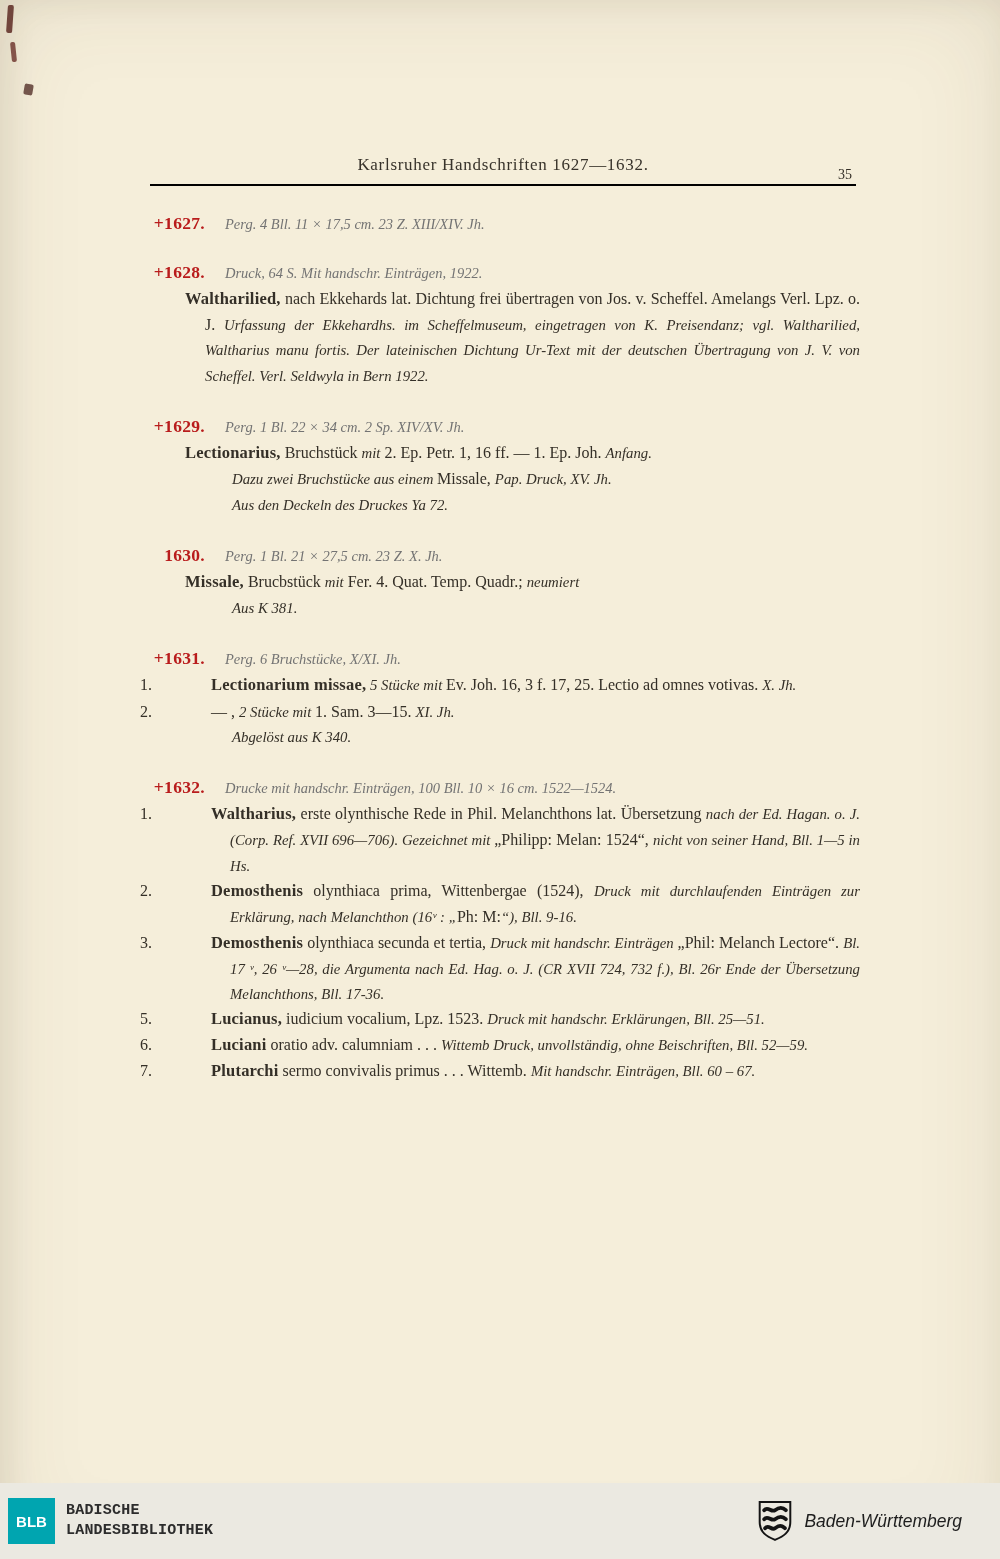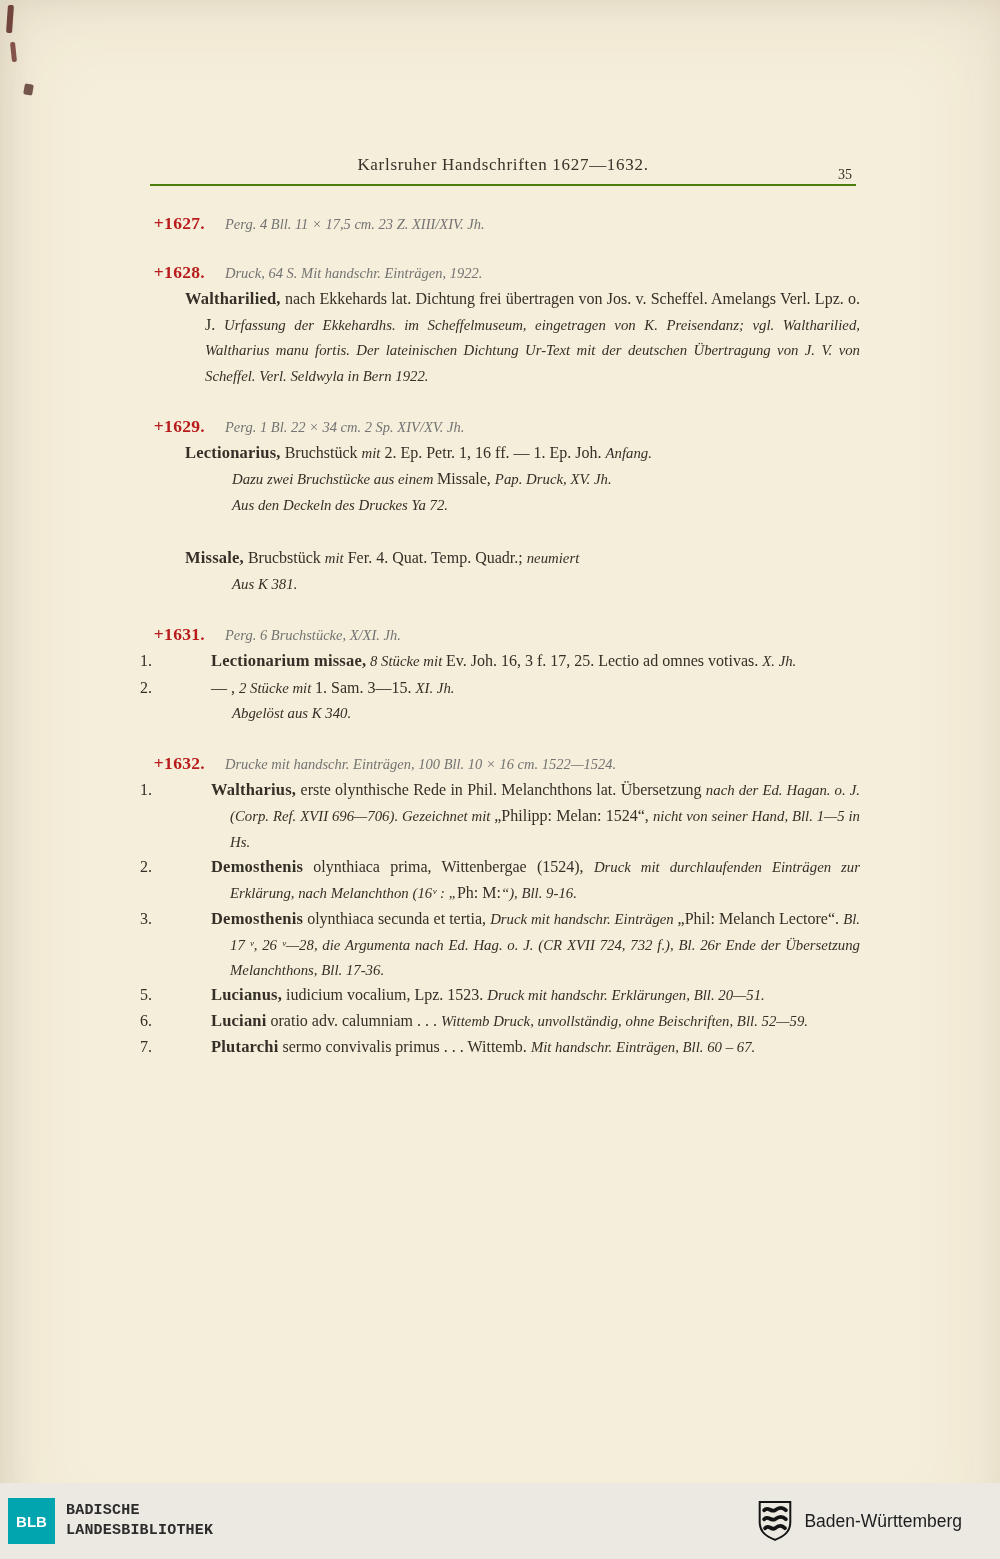--- a/index.html
+++ b/index.html
@@ -16,21 +16,21 @@
   }
   
   .artifact { position:absolute; border-radius:2px; }
   .art1 { left:7px;  top:5px;  width:6px; height:28px; background:#5d2a23; transform:rotate(4deg); opacity:.85; }
   .art2 { left:11px; top:42px; width:5px; height:20px; background:#6a3028; transform:rotate(-6deg); opacity:.8; }
   .art3 { left:24px; top:84px; width:9px; height:11px; background:#4a241e; transform:rotate(10deg); opacity:.75; }
 
   .content { position:absolute; top:155px; left:135px; width:725px; }
 
   .page-header { position:relative; margin-left:15px; width:706px; text-align:center;
-    padding-bottom:9px; border-bottom:2px solid #4d7c0f; }
+    padding-bottom:9px; border-bottom:2px solid #000000; }
   .header-title { font-size:17px; letter-spacing:.7px; color:#38332b; }
   .header-page-num { position:absolute; right:4px; top:12px; font-size:14px; }
 
   .entries { margin-top:27px; }
   .entry { margin-bottom:28px; }
   .entry-head { margin-bottom:3px; }
   .entry-num { display:inline-block; width:70px; text-align:right; font-weight:700;
     font-size:17.5px; letter-spacing:.3px; color:#b91c1c; }
   .entry-collation { font-style:italic; font-size:14.5px; margin-left:20px; color:#737373; }
 
@@ -47,21 +47,21 @@
 
   
   .footer { position:absolute; left:0; right:0; bottom:0; height:76px; background:#ebe9e1; }
   .footer-left { position:absolute; left:8px; top:50%; transform:translateY(-50%);
     display:flex; align-items:center; gap:11px; }
   .blb-box { width:47px; height:46px; display:flex; align-items:center; justify-content:center;
     font-family:"Liberation Sans",sans-serif; font-weight:700; font-size:15px; color:#ffffff; }
   .lib-name { font-family:Liberation Mono, monospace; font-weight:700; font-size:15px;
     line-height:1.35; color:#2c2c2c; letter-spacing:.2px; }
   .footer-right { position:absolute; right:38px; top:50%; transform:translateY(-50%);
-    display:flex; align-items:center; gap:11px; }
+    display:flex; align-items:center; gap:11px;font-style:italic; }
   .region { font-family:"Liberation Sans",sans-serif; font-size:17.5px; color:#1d1d1d; }
   .coa svg { display:block; }
 </style>
 </head>
 <body>
 
 <div class="page">
   <div class="scan-shade"></div>
   <div class="artifact art1"></div>
   <div class="artifact art2"></div>
@@ -85,40 +85,41 @@
         </article>
         <article class="entry">
           <div class="entry-head"><span class="entry-num">+1629.</span><span class="entry-collation">Perg. 1 Bl. 22 × 34 cm. 2 Sp. XIV/XV. Jh.</span></div>
           <div class="entry-body">
             <p class="para"><span class="sb">Lectionarius,</span><span class="sr"> Bruchstück </span><span class="si">mit</span><span class="sr"> 2. Ep. Petr. 1, 16 ff. — 1. Ep. Joh. </span><span class="si">Anfang.</span></p>
             <p class="para note"><span class="si">Dazu zwei Bruchstücke aus einem </span><span class="sr">Missale, </span><span class="si">Pap. Druck, XV. Jh.</span></p>
             <p class="para note"><span class="si">Aus den Deckeln des Druckes Ya 72.</span></p>
           </div>
         </article>
         <article class="entry">
+          <div class="entry-head"><span class="entry-num">1630.</span><span class="entry-collation">Perg. 1 Bl. 21 × 27,5 cm. 23 Z. X. Jh.</span></div>
           <div class="entry-body">
             <p class="para"><span class="sb">Missale,</span><span class="sr"> Brucbstück </span><span class="si">mit</span><span class="sr"> Fer. 4. Quat. Temp. Quadr.; </span><span class="si">neumiert</span></p>
             <p class="para note"><span class="si">Aus K 381.</span></p>
           </div>
         </article>
         <article class="entry">
           <div class="entry-head"><span class="entry-num">+1631.</span><span class="entry-collation">Perg. 6 Bruchstücke, X/XI. Jh.</span></div>
           <div class="entry-body">
-            <p class="para numbered"><span class="item-num">1.</span><span class="sb">Lectionarium missae,</span><span class="si"> 8 Stücke mit </span><span class="sr">Ev. Joh. 16, 3 f. 17, 25.  Lectio ad omnes votivas. </span><span class="si">X. Jh.</span></p>
+            <p class="para numbered"><span class="item-num">1.</span><span class="sb">Lectionarium missae,</span><span class="si"> 5 Stücke mit </span><span class="sr">Ev. Joh. 16, 3 f. 17, 25.  Lectio ad omnes votivas. </span><span class="si">X. Jh.</span></p>
             <p class="para numbered"><span class="item-num">2.</span><span class="sr">— , </span><span class="si">2 Stücke mit </span><span class="sr">1. Sam. 3—15.  </span><span class="si">XI. Jh.</span></p>
             <p class="para note"><span class="si">Abgelöst aus K 340.</span></p>
           </div>
         </article>
         <article class="entry">
           <div class="entry-head"><span class="entry-num">+1632.</span><span class="entry-collation">Drucke mit handschr. Einträgen, 100 Bll. 10 × 16 cm. 1522—1524.</span></div>
           <div class="entry-body">
             <p class="para numbered"><span class="item-num">1.</span><span class="sb">Waltharius,</span><span class="sr"> erste olynthische Rede in Phil. Melanchthons lat. Übersetzung </span><span class="si">nach der Ed. Hagan. o. J. (Corp. Ref. XVII 696—706).  Gezeichnet mit </span><span class="sr">„Philipp: Melan: 1524“, </span><span class="si">nicht von seiner Hand, Bll. 1—5 in Hs.</span></p>
             <p class="para numbered"><span class="item-num">2.</span><span class="sb">Demosthenis</span><span class="sr"> olynthiaca prima, Wittenbergae (1524), </span><span class="si">Druck mit durchlaufenden Einträgen zur Erklärung, nach Melanchthon (16ᵛ : „</span><span class="sr">Ph: M:</span><span class="si">“), Bll. 9-16.</span></p>
             <p class="para numbered"><span class="item-num">3.</span><span class="sb">Demosthenis</span><span class="sr"> olynthiaca secunda et tertia, </span><span class="si">Druck mit handschr. Einträgen </span><span class="sr">„Phil: Melanch Lectore“.  </span><span class="si">Bl. 17 ᵛ, 26 ᵛ—28, die Argumenta nach Ed. Hag. o. J. (CR XVII 724, 732 f.), Bl. 26r Ende der Übersetzung Melanchthons, Bll. 17-36.</span></p>
-            <p class="para numbered"><span class="item-num">5.</span><span class="sb">Lucianus,</span><span class="sr"> iudicium vocalium, Lpz. 1523.  </span><span class="si">Druck mit handschr. Erklärungen, Bll. 20—51.</span></p>
+            <p class="para numbered"><span class="item-num">5.</span><span class="sb">Lucianus,</span><span class="sr"> iudicium vocalium, Lpz. 1523.  </span><span class="si">Druck mit handschr. Erklärungen, Bll. 25—51.</span></p>
             <p class="para numbered"><span class="item-num">6.</span><span class="sb">Luciani</span><span class="sr"> oratio adv. calumniam . . . </span><span class="si">Wittemb Druck, unvollständig, ohne Beischriften, Bll. 52—59.</span></p>
             <p class="para numbered"><span class="item-num">7.</span><span class="sb">Plutarchi</span><span class="sr"> sermo convivalis primus . . . Wittemb.  </span><span class="si">Mit handschr. Einträgen, Bll. 60 – 67.</span></p>
           </div>
         </article>
       </div>
   </div>
 
   <div class="footer">
     <div class="footer-left">
       <div class="blb-box" style="background: rgb(0, 165, 176);">BLB</div>

